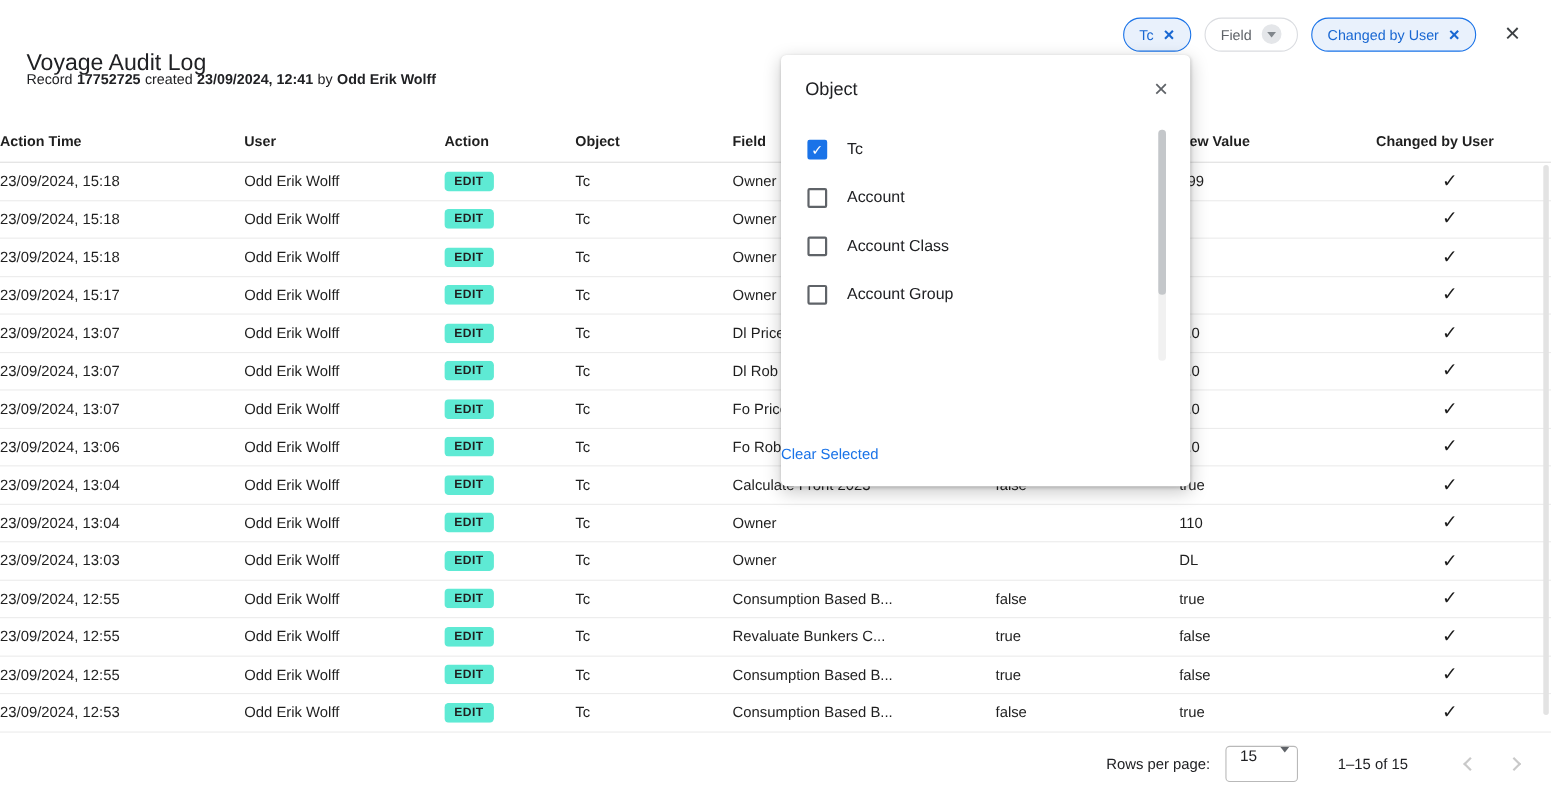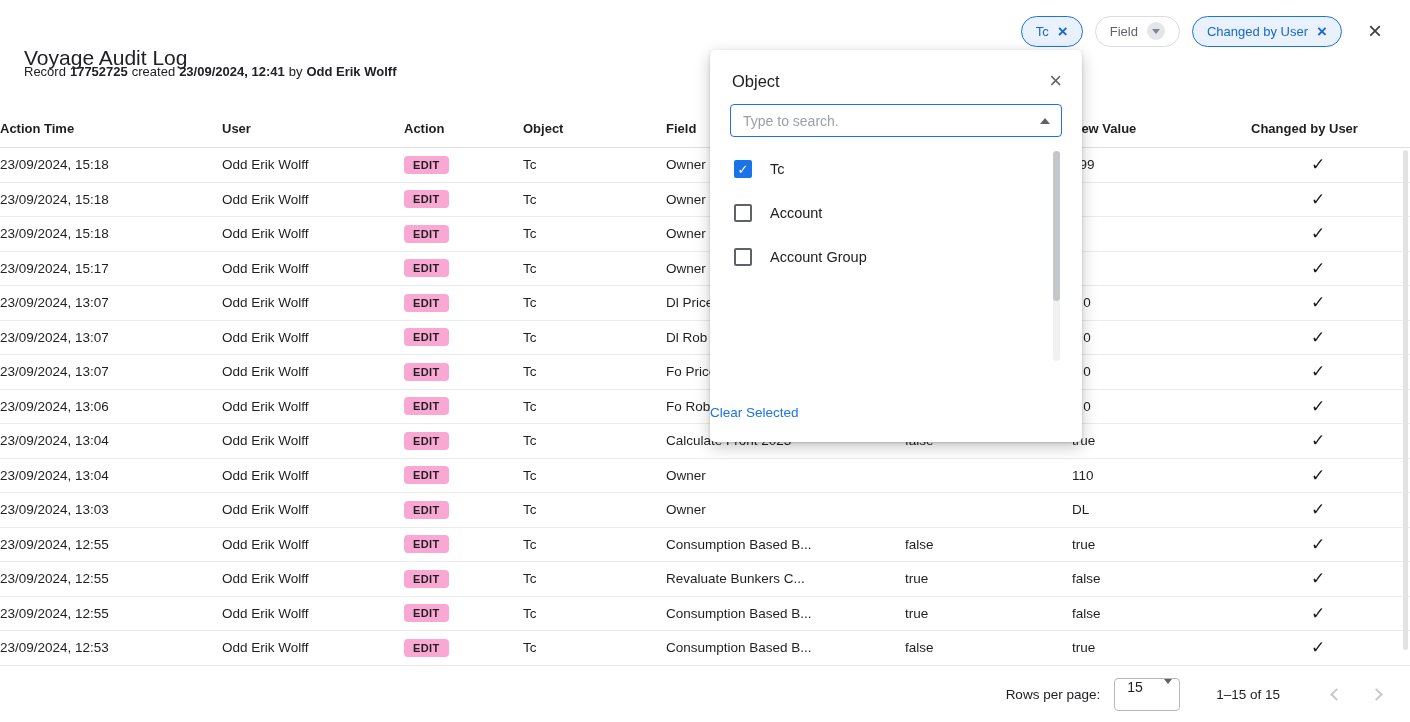--- a/index.html
+++ b/index.html
@@ -28,21 +28,21 @@
   .trow { display:flex; height:34.5px; align-items:center; font-size:13.5px; border-bottom:1px solid #ececec; }
   .cell { padding-right:10px; white-space:nowrap; overflow:hidden; }
   .c-time    { width:222px; padding-left:0; }
   .c-user    { width:182px; }
   .c-action  { width:119px; }
   .c-object  { width:143px; }
   .c-field   { width:239px; }
   .c-old     { width:167px; }
   .c-new     { width:179px; }
   .c-changed { flex:1; padding-left:60px; }
-  .badge { display:inline-block; background:#f9a8d4; color:#1f1f1f; font-size:11px; font-weight:700;
+  .badge { display:inline-block; background:#5eead4; color:#1f1f1f; font-size:11px; font-weight:700;
            letter-spacing:.4px; padding:3px 9px; border-radius:4px;text-align:center; }
   .check { font-size:17px; font-weight:700; color:#1c1c1c; }
 
   
   .pagination { position:absolute; top:676px; right:18px; height:36px; display:flex; align-items:center; font-size:13.5px; color:#202124; }
   .rpp-label { margin-right:14px; }
   .select-box { width:66px; height:33px; border:1px solid #b9b9b9; border-radius:4px; display:flex;
                 align-items:flex-start; justify-content:space-between; padding:0 7px 0 12px; cursor:pointer; font-size:14px; }
   .range { margin:0 40px 0 36px; }
   .chev-btn { width:28px; height:28px; display:flex; align-items:center; justify-content:center; cursor:default; }
@@ -297,38 +297,38 @@
     </span>
 </div>
 
 <div class="page-scrollbar"></div>
 
 <div class="popup">
   <div class="popup-head">
     <span class="popup-title">Object</span>
     <span class="popup-close">×</span>
   </div>
-  <div class="search-wrap">
-    <input class="search-input" type="text" placeholder="Type to search." style="">
-    <span class="caret-up"></span>
-  </div>
   <div class="option-list" id="option-list">
 
   <div class="option">
     <span class="checkbox checked">
           <span class="tick">✓</span>
         </span>
     <span class="option-label">Tc</span>
   </div>
 
   <div class="option">
     <span class="checkbox"></span>
     <span class="option-label">Account</span>
   </div>
 
+  <div class="option">
+    <span class="checkbox"></span>
+    <span class="option-label">Account Class</span>
+  </div>
 
   <div class="option">
     <span class="checkbox"></span>
     <span class="option-label">Account Group</span>
   </div>
 
 <div class="list-scrollbar">
         <div class="list-thumb"></div>
       </div>
   </div>

